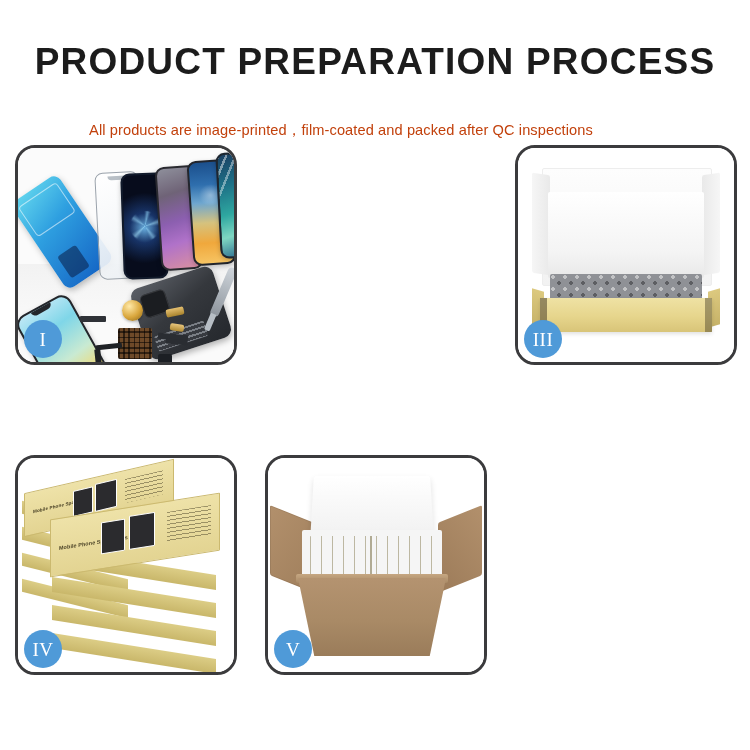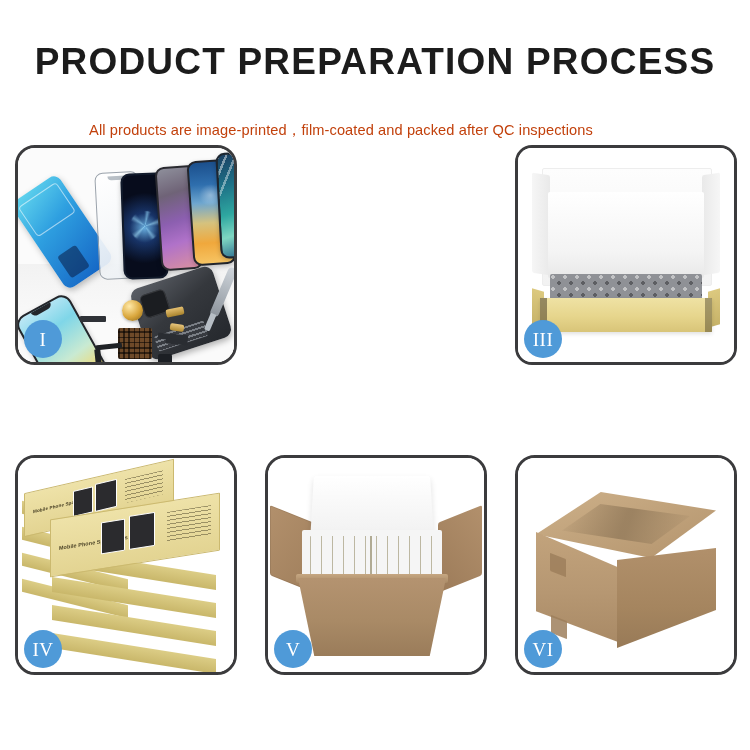--- a/index.html
+++ b/index.html
@@ -430,21 +430,21 @@
         <div class="p1-gold1"></div>
         <div class="p1-gold2"></div>
         <div class="p1-cam"></div>
 
         <div class="p1-tool"></div>
       </div>
       <div class="badge">I</div>
     </div>
 
 
-    <div class="panel" style="left:515px;top:145px;width:222px;height:220px;border-radius:17px;">
+    <div class="panel" style="left:515px;top:145px;width:222px;height:220px;">
       <div class="stage">
         <div class="p3bg"></div>
         <div class="p3-lidback"></div>
         <div class="p3-flapL"></div>
         <div class="p3-flapR"></div>
         <div class="p3-foam"></div>
         <div class="p3-grey"></div>
         <div class="p3-sideL"></div>
         <div class="p3-sideR"></div>
         <div class="p3-front"></div>
@@ -490,27 +490,15 @@
         <div class="p5-flapR"></div>
         <div class="p5-lid"></div>
         <div class="p5-inner"></div>
         <div class="p5-yellow"></div>
         <div class="p5-rim"></div>
         <div class="p5-box"></div>
       </div>
       <div class="badge">V</div>
     </div>
 
-    <div class="panel" style="left:515px;top:455px;width:222px;height:220px;">
-      <div class="stage">
-        <div class="p6bg"></div>
-        <div class="p6-top"></div>
-        <div class="p6-seam"></div>
-        <div class="p6-left"></div>
-        <div class="p6-right"></div>
-        <div class="p6-tape1"></div>
-        <div class="p6-tape2"></div>
-      </div>
-      <div class="badge">VI</div>
-    </div>
 
   </div>
 </div>
 
 </body></html>

